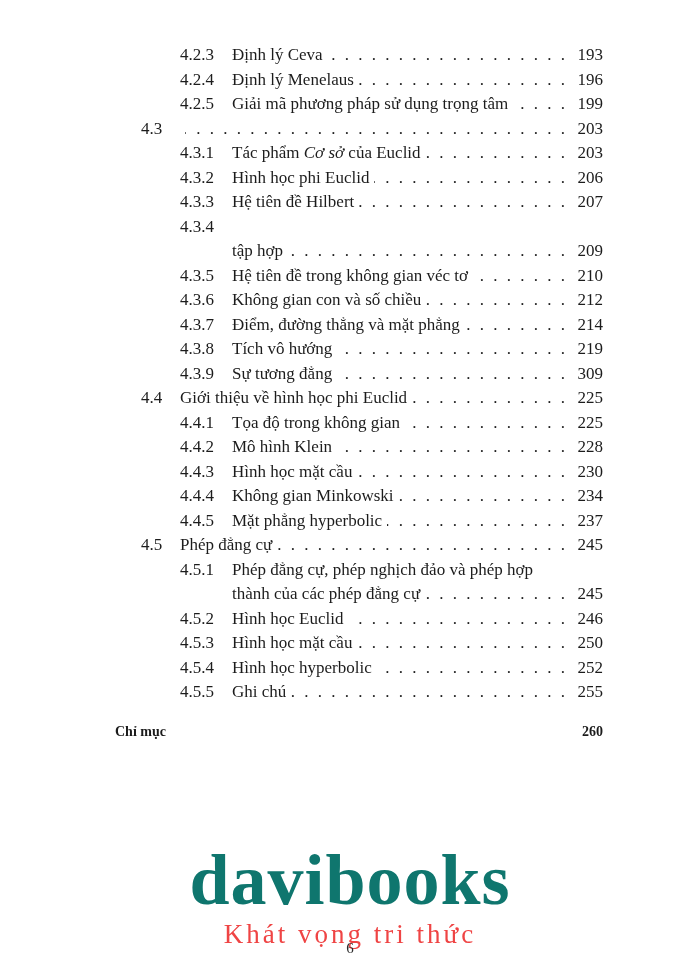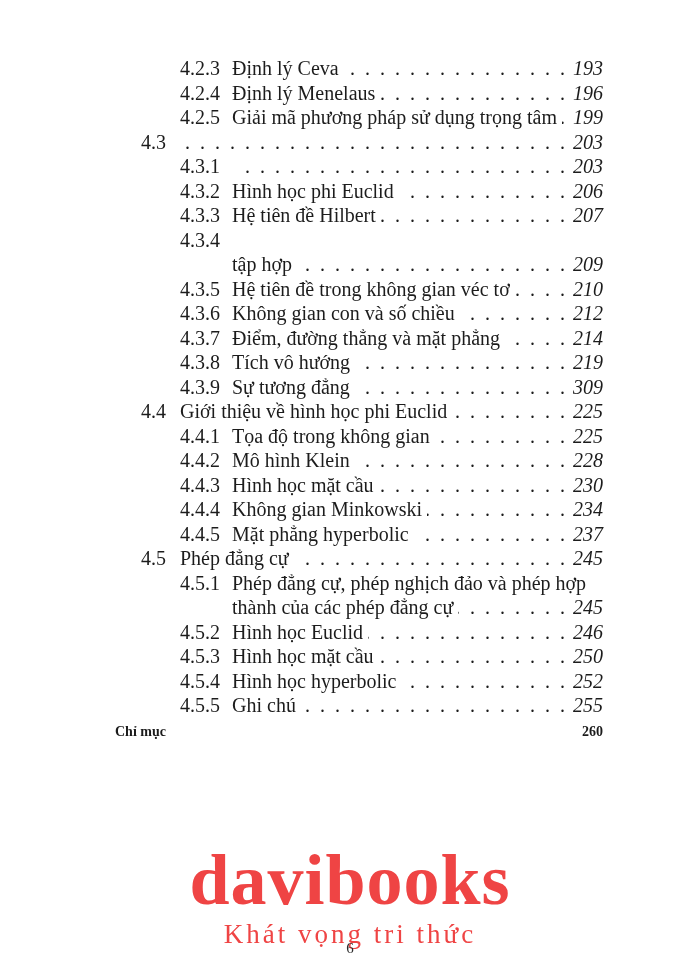--- a/index.html
+++ b/index.html
@@ -14,24 +14,24 @@
     font-family: "Liberation Serif", "DejaVu Serif", serif;
     color: #1c1c1c;
     overflow: hidden;
   }
   .page {
     position: absolute;
     inset: 0;
   }
   .toc {
     position: absolute;
-    top: 56px;
+    top: 43px;
     left: 115px;
     right: 97px;
-    font-size: 20px;
+    font-size: 17px;
   }
   .row {
     display: flex;
     align-items: baseline;
     line-height: 24.5px;
     white-space: nowrap;
   }
   .row.lvl1 { padding-left: 26px; }
   .row.lvl2 { padding-left: 65px; }
   .row.cont.lvl2 { padding-left: 117px; align-items: flex-end; }
@@ -47,21 +47,20 @@
     white-space: nowrap;
     direction: rtl;
     word-spacing: 5px;
     margin: 0 8px 0 5px;
     color: #1c1c1c;
   }
   .pageref {
     flex: none;
     width: 30px;
     text-align: right;
-    font-style: italic;
   }
   .index-row {
     position: absolute;
     top: 724px;
     left: 115px;
     right: 97px;
     display: flex;
     justify-content: space-between;
     align-items: baseline;
     font-size: 14px;
@@ -72,21 +71,21 @@
     top: 843px;
     left: 0;
     right: 0;
     text-align: center;
     user-select: none;
   }
   .wm-name {
     font-size: 72px;
     line-height: 74px;
     font-weight: bold;
-    color: #ef4444;
+    color: #0f766e;
     letter-spacing: 1px;
   }
   .wm-tagline {
     font-size: 27px;
     line-height: 30px;
     color: #ef4444;
     letter-spacing: 3px;
     margin-top: 2px;
   }
   .folio {
@@ -123,20 +122,21 @@
         <span class="leader">. . . . . . . . . . . . . . . . . . . . . . . . . . . . . . . . . . . . . . . . . . . . . . . . . . . . . . . . . . . .</span>
         <span class="pageref">199</span>
       </div>
       <div class="row lvl1">
         <span class="num">4.3</span>
         <span class="leader">. . . . . . . . . . . . . . . . . . . . . . . . . . . . . . . . . . . . . . . . . . . . . . . . . . . . . . . . . . . .</span>
         <span class="pageref">203</span>
       </div>
       <div class="row lvl2">
         <span class="num">4.3.1</span>
+        <span class="title"><span>Tác phẩm </span><span class="it">Cơ sở</span><span> của Euclid</span></span>
         <span class="leader">. . . . . . . . . . . . . . . . . . . . . . . . . . . . . . . . . . . . . . . . . . . . . . . . . . . . . . . . . . . .</span>
         <span class="pageref">203</span>
       </div>
       <div class="row lvl2">
         <span class="num">4.3.2</span>
         <span class="title"><span>Hình học phi Euclid</span></span>
         <span class="leader">. . . . . . . . . . . . . . . . . . . . . . . . . . . . . . . . . . . . . . . . . . . . . . . . . . . . . . . . . . . .</span>
         <span class="pageref">206</span>
       </div>
       <div class="row lvl2">

